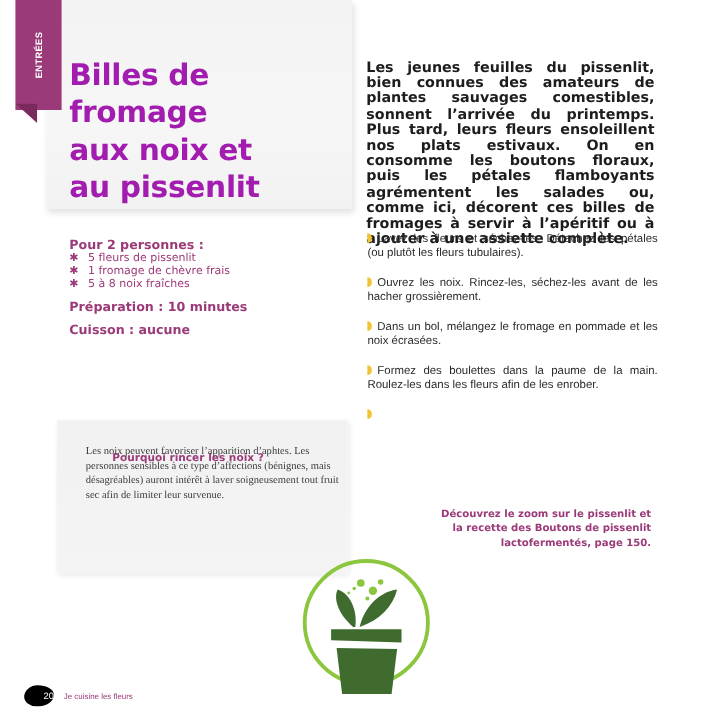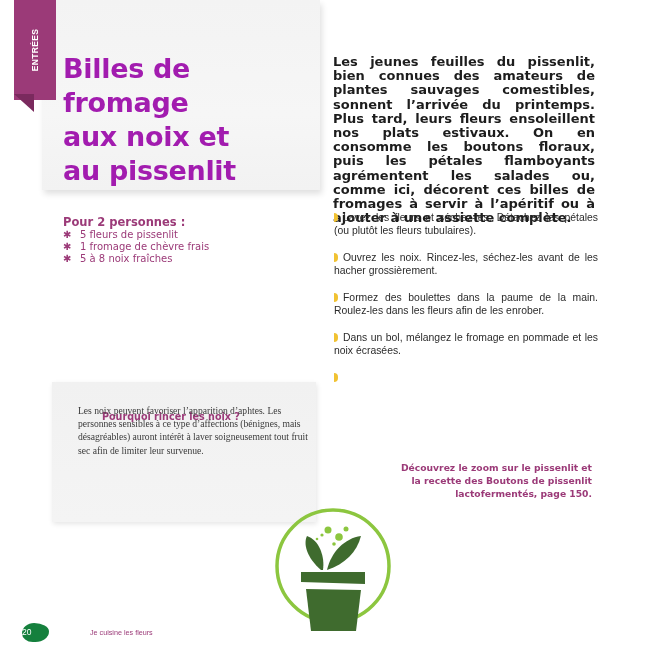--- a/index.html
+++ b/index.html
@@ -75,27 +75,27 @@
     .cross-ref {
       position: absolute; left: 390px; top: 462px; width: 202px;
       font-family: "DejaVu Sans", sans-serif; font-weight: bold;
       font-size: 9.2px; line-height: 12.8px; color: #9b3a78; text-align: right;
     }
 
     .plant-badge { position: absolute; left: 265px; top: 500px; width: 136px; height: 136px; }
 
     .page-num-blob {
       position: absolute; left: 22px; top: 623px; width: 27px; height: 19px;
-      background: #15803d; border-radius: 45% 55% 50% 40% / 55% 45% 55% 45%;
+      background: #000000; border-radius: 45% 55% 50% 40% / 55% 45% 55% 45%;
       color: #ffffff; font-family: "Liberation Sans", sans-serif; font-size: 8.5px;
-      text-align: left; line-height: 19px;
+      text-align: right; line-height: 19px;
     }
     .book-title {
       position: absolute; left: 58px; top: 628px;
-      font-family: "Liberation Sans", sans-serif; font-size: 7.2px; color: #9b3a78; margin-left: 32px;
+      font-family: "Liberation Sans", sans-serif; font-size: 7.2px; color: #9b3a78;
     }
   </style>
 </head>
 <body>
 
 <div class="title-card"></div>
 
 <div class="section-ribbon"></div>
 <div class="ribbon-fold2"></div>
 <div class="section-label">ENTRÉES</div>
@@ -117,27 +117,29 @@
     </li>
     <li>
       <span class="ing-bullet">✱</span>
       <span>1 fromage de chèvre frais</span>
     </li>
     <li>
       <span class="ing-bullet">✱</span>
       <span>5 à 8 noix fraîches</span>
     </li>
   </ul>
+  <div class="meta-line">Préparation : 10 minutes</div>
+  <div class="meta-line">Cuisson : aucune</div>
 </div>
 
 <div class="steps">
   <p class="step"><span class="step-marker"></span><span>Lavez les fleurs et séchez-les. Détachez les pétales (ou plutôt les fleurs tubulaires).</span></p>
   <p class="step"><span class="step-marker"></span><span>Ouvrez les noix. Rincez-les, séchez-les avant de les hacher grossièrement.</span></p>
+  <p class="step"><span class="step-marker"></span><span>Dans un bol, mélangez le fromage en pommade et les noix écrasées.</span></p>
   <p class="step"><span class="step-marker"></span><span>Formez des boulettes dans la paume de la main. Roulez-les dans les fleurs afin de les enrober.</span></p>
-  <p class="step"><span class="step-marker"></span><span>Dans un bol, mélangez le fromage en pommade et les noix écrasées.</span></p>
   <p class="step"><span class="step-marker"></span></p>
 </div>
 
 <div class="tip-box"></div>
 <div class="tip-title">Pourquoi rincer les noix ?</div>
 <p class="tip-body">Les noix peuvent favoriser l’apparition d’aphtes. Les personnes sensibles à ce type d’affections (bénignes, mais désagréables) auront intérêt à laver soigneusement tout fruit sec afin de limiter leur survenue.</p>
 
 <p class="cross-ref">Découvrez le zoom sur le pissenlit et la recette des Boutons de pissenlit lactofermentés, page 150.</p>
 
 <svg class="plant-badge" viewBox="0 0 136 136">

